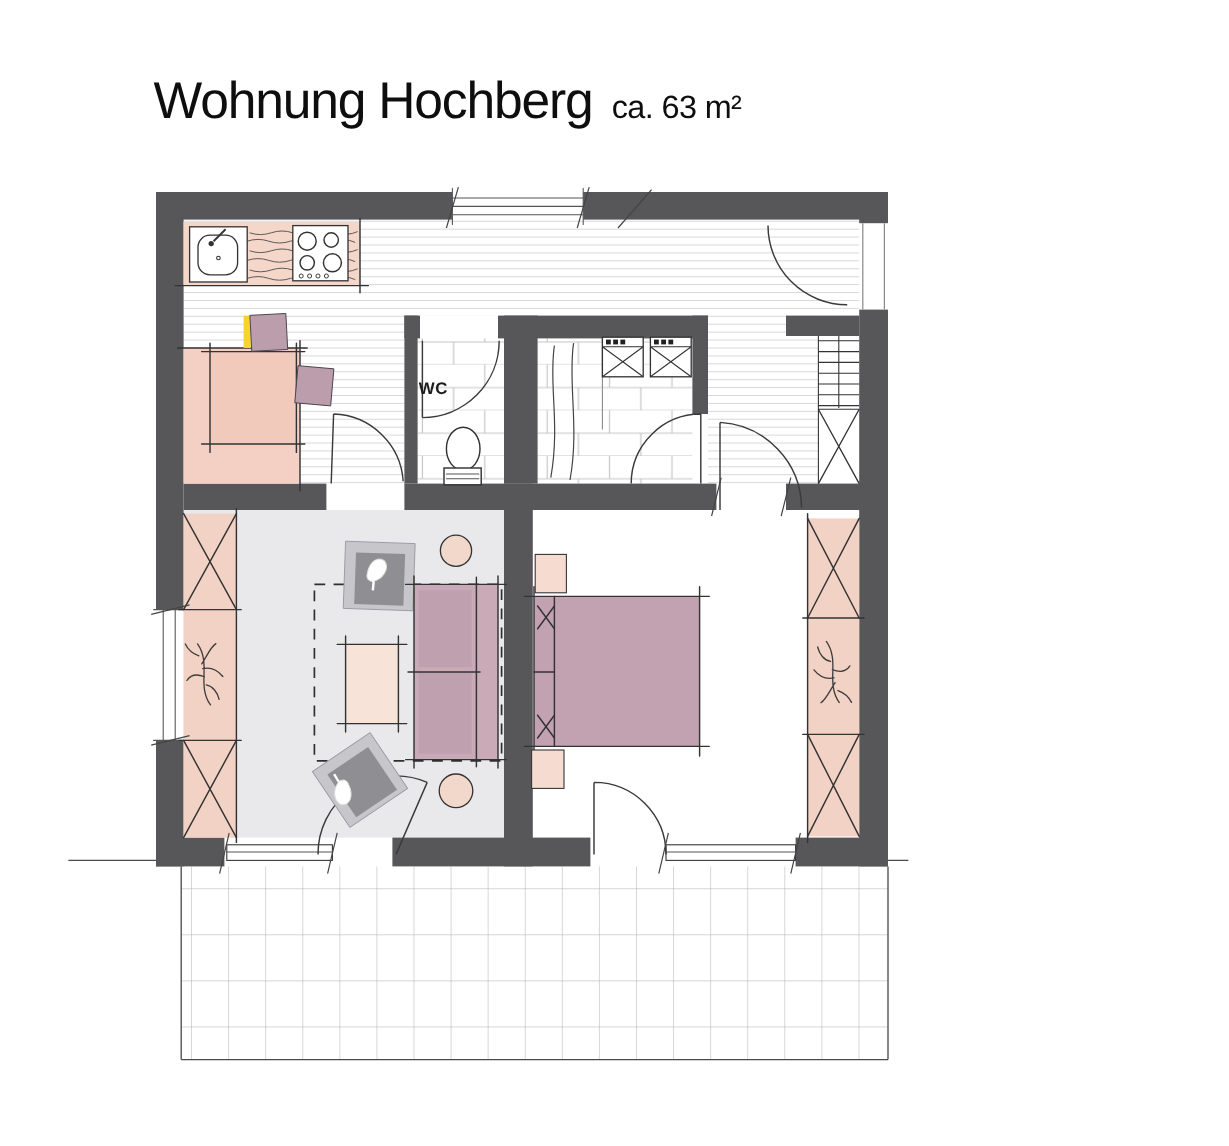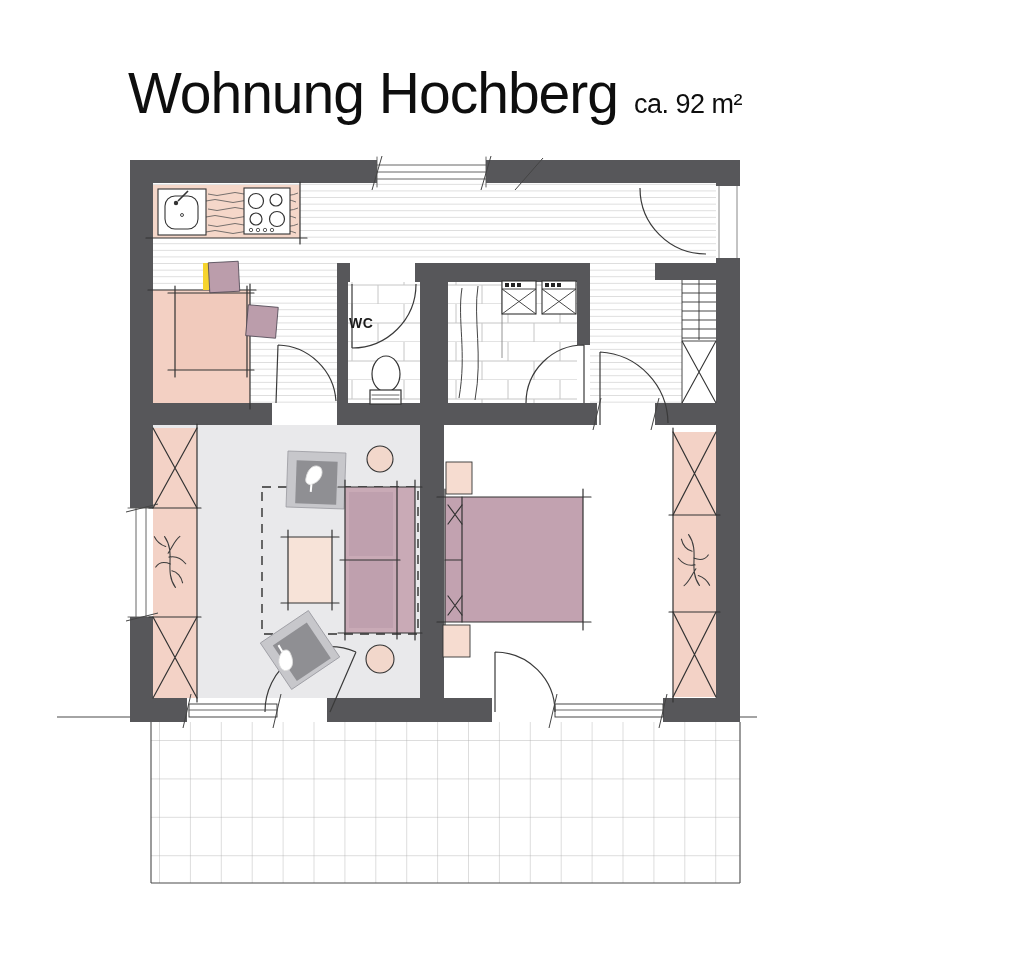--- a/index.html
+++ b/index.html
@@ -1,32 +1,32 @@
 <!DOCTYPE html>
 <html><head>
 <meta charset="utf-8">
 <style>
   html,body{margin:0;padding:0;background:#fff;}
   .screen{position:relative;width:1024px;height:955px;background:#ffffff;overflow:hidden;
           font-family:"Liberation Sans",sans-serif;}
   .title-row{position:absolute;left:128px;top:60px;white-space:nowrap;color:#0e0e0e;}
-  .title-main{font-size:57px;font-weight:400;letter-spacing:-1px;margin-top:36px;}
+  .title-main{font-size:43px;font-weight:400;letter-spacing:-1px;margin-top:36px;}
   .title-area{font-size:27px;font-weight:400;margin-left:16px;letter-spacing:-0.5px;}
   svg{position:absolute;left:0;top:0;}
   .wc-label{font:bold 14px "Liberation Sans",sans-serif;fill:#1c1c1c;letter-spacing:.5px;}
   .sketch{stroke:#333;fill:none;stroke-width:1.2;stroke-linecap:round;}
   .thin{stroke:#555;fill:none;stroke-width:0.9;stroke-linecap:round;}
 </style>
 </head>
 <body>
 
 <div class="screen">
 
   <div class="title-row">
-    <span class="title-main">Wohnung Hochberg</span><span class="title-area">ca. 92 m²</span>
+    <span class="title-main">Wohnung Hochberg</span><span class="title-area">ca. 63 m²</span>
   </div>
 
   <svg width="1024" height="955" viewBox="0 0 1024 955">
     <defs>
       <pattern id="planks" width="9" height="6.6" patternUnits="userSpaceOnUse">
         <path d="M0 6.2 H9" stroke="#d8d8d8" stroke-width="0.9"></path>
       </pattern>
       <pattern id="bricks" width="52" height="38" patternUnits="userSpaceOnUse">
         <path d="M0 19 H52 M0 38 H52 M40 0 V19 M14 19 V38" stroke="#c6c6c6" stroke-width="1" fill="none"></path>
       </pattern>

